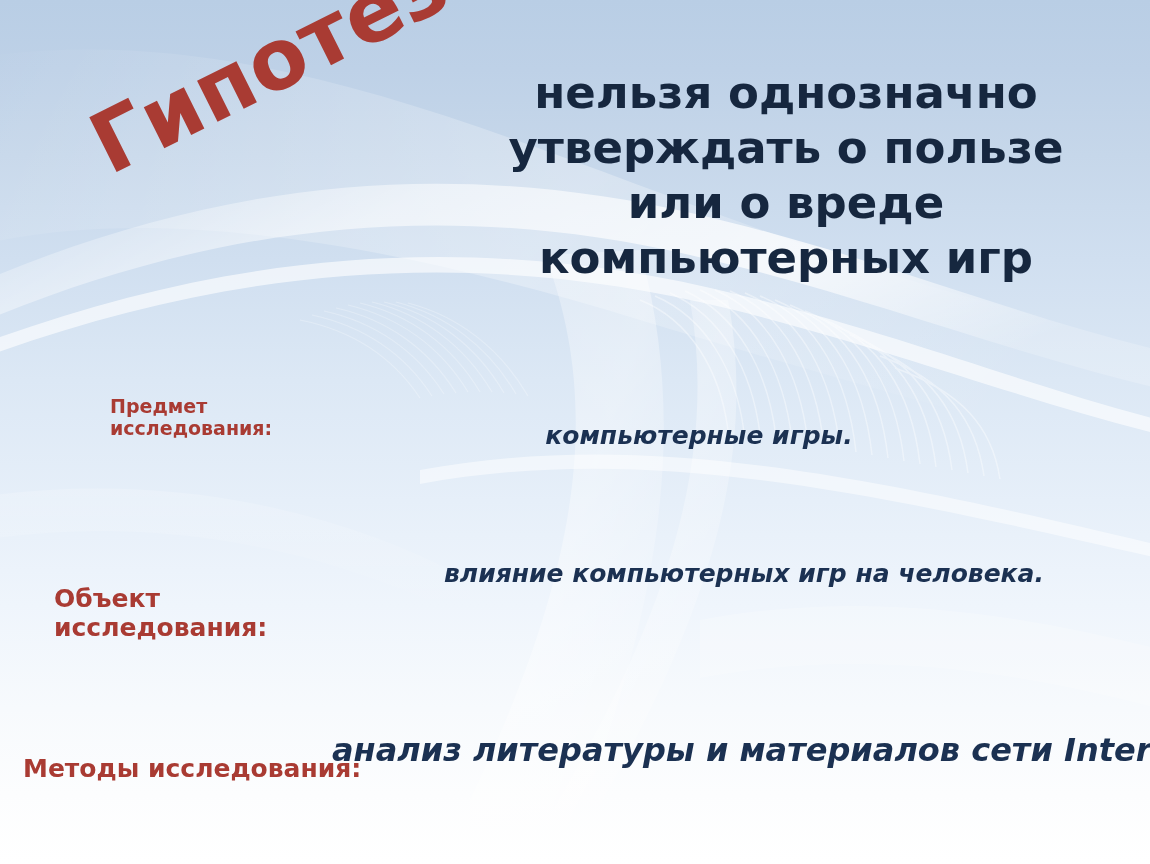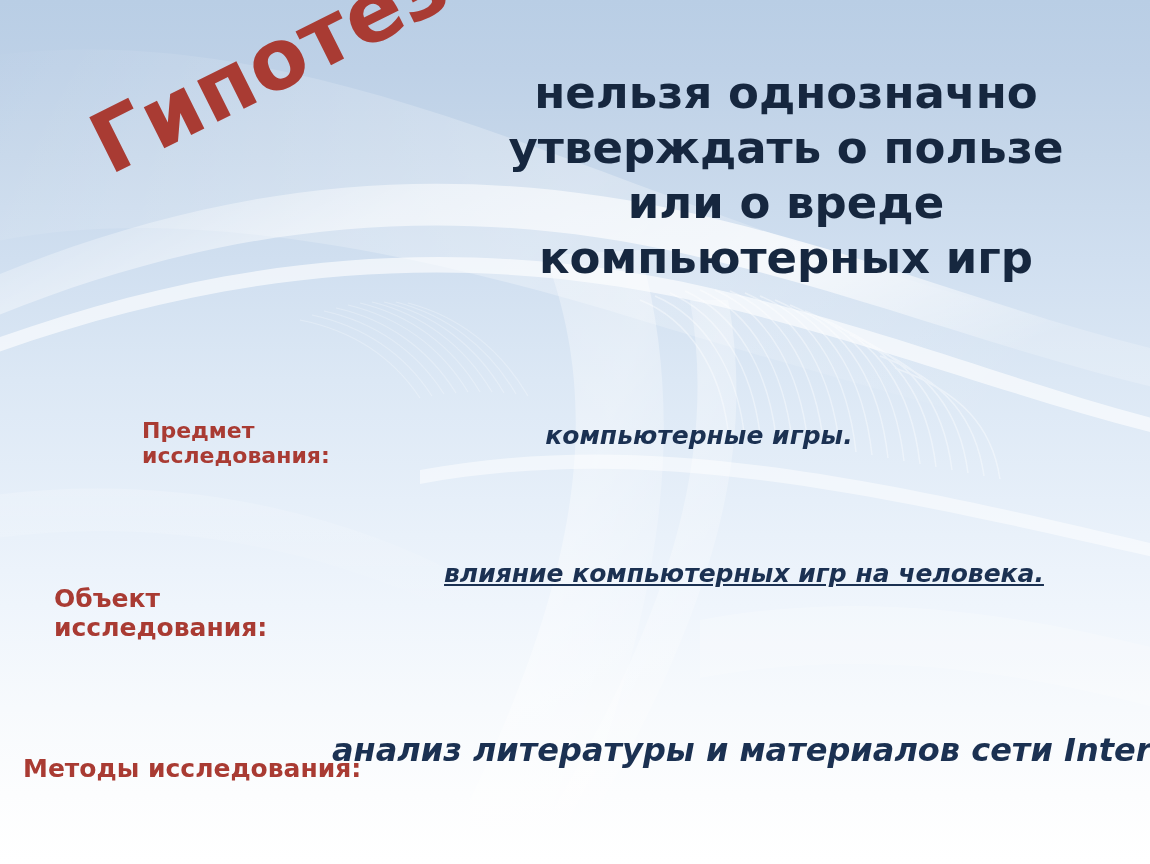--- a/index.html
+++ b/index.html
@@ -84,24 +84,23 @@
     font-style: italic;
     font-weight: 600;
     line-height: 1.30;
     text-align: center;
   }
 
   
   #row-subject { left: 0; top: 0; }
   #row-subject .row-label {
     left: 110px;
-    top: 418px;
+    top: 396px;
     width: 258px;
-    font-size: 22px;
-    margin-left: 32px;
+    font-size: 19px;
   }
   #row-subject .row-value {
     left: 489px;
     top: 420px;
     width: 420px;
     font-size: 25px;
   }
 
   
   #row-object .row-label {
@@ -109,21 +108,20 @@
     top: 561px;
     width: 190px;
     font-size: 25px;
     margin-top: 24px;
   }
   #row-object .row-value {
     left: 424px;
     top: 558px;
     width: 640px;
     font-size: 25px;
-    text-decoration: underline;
   }
 
   
   #row-methods .row-label {
     left: 23px;
     top: 727px;
     width: 400px;
     font-size: 25px;
     white-space: nowrap;
     margin-top: 28px;

